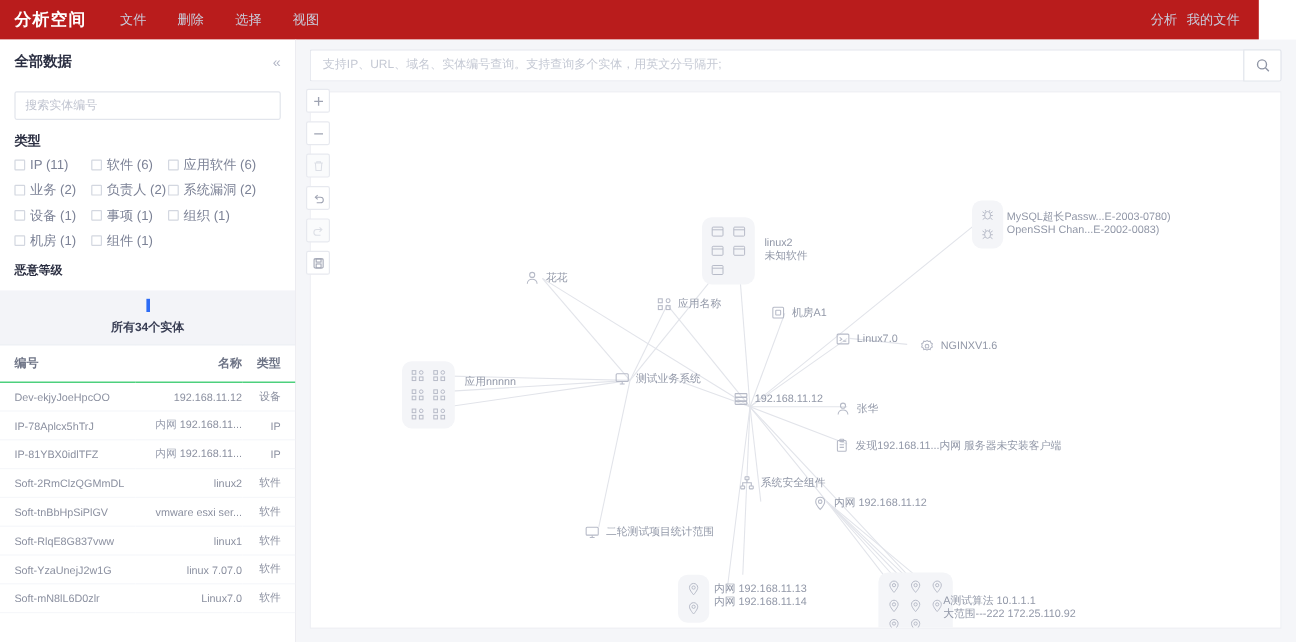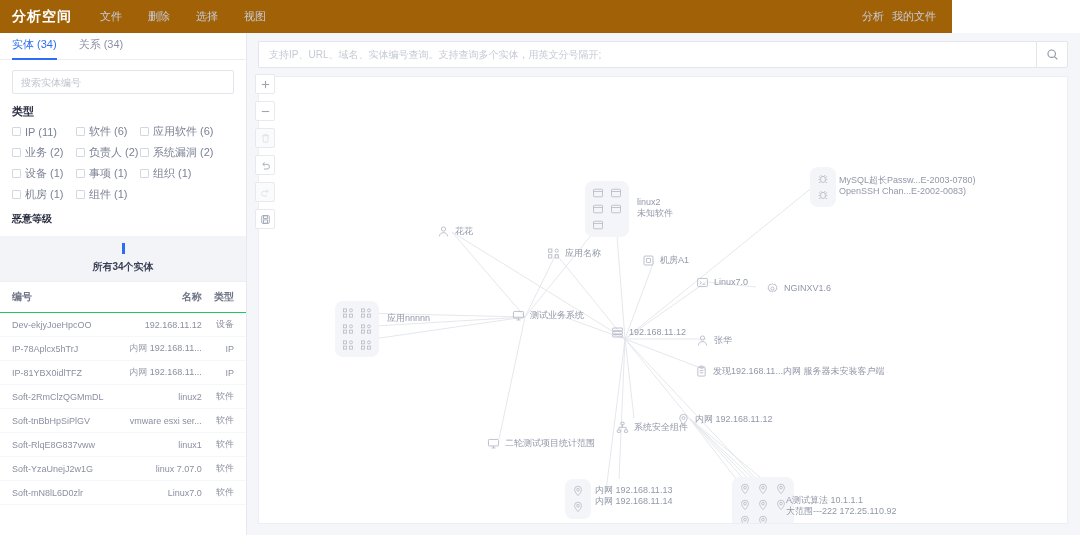--- a/index.html
+++ b/index.html
@@ -5,22 +5,22 @@
   * { box-sizing: border-box; margin: 0; padding: 0; }
   html, body {
     width: 1080px; height: 535px;
     font-family: "Liberation Sans", "DejaVu Sans", sans-serif;
     background: #ffffff; overflow: hidden;
   }
   #app { position: relative; width: 1080px; height: 535px; }
 
   
   .topbar {
-    position: absolute; left: 0; top: 0; width: 952px; height: 33px;
-    background: #a16207; display: flex; align-items: center;
+    position: absolute; left: 0; top: 0; width: 1049px; height: 33px;
+    background: #b91c1c; display: flex; align-items: center;
   }
   .brand {
     color: #ffffff; font-size: 14px; font-weight: bold;
     margin-left: 12px; letter-spacing: 1px;
   }
   .menu { display: flex; align-items: center; margin-left: 28px; gap: 26px; }
   .menu-item { color: #c8ccdb; font-size: 11px; cursor: pointer; }
   .topbar-right { margin-left: auto; display: flex; gap: 8px; margin-right: 16px; }
   .topbar-right .menu-item { font-size: 11px; }
 
@@ -172,25 +172,25 @@
       <div class="menu-item">视图</div>
     </div>
     <div class="topbar-right">
       <div class="menu-item">分析</div>
       <div class="menu-item">我的文件</div>
     </div>
   </div>
 
   <div class="sidebar">
 
-
-    <div class="sb-tabs">
-      <div class="sb-tab active">实体 (34)</div>
-      <div class="sb-tab">关系 (34)</div>
-    </div>
+    <div class="sb-head">
+      <div class="sb-title">全部数据</div>
+      <div class="collapse-btn">«</div>
+    </div>
+
 
     <div class="sb-search">
       <input type="text" placeholder="搜索实体编号" style="">
     </div>
 
     <div class="sec-label">类型</div>
 
     <div class="cb-grid">
       <div class="cb-row">
         <div class="cb">
@@ -435,21 +435,21 @@
           <div class="node" style="left: 228px; top: 360px;">
             <span class="glyph">
               <svg width="13" height="13" viewBox="0 0 16 16" fill="none" stroke="#b6bac7" stroke-width="1.1">
                 <rect x="1.8" y="3" width="12.4" height="8" rx="1"></rect>
                 <line x1="5.5" y1="13.5" x2="10.5" y2="13.5"></line>
                 <line x1="8" y1="11" x2="8" y2="13.5"></line>
               </svg>
             </span>
             <span class="label">二轮测试项目统计范围</span>
           </div>
-          <div class="node" style="left: 357px; top: 344px;">
+          <div class="node" style="left: 357px; top: 319px;">
             <span class="glyph">
               <svg width="13" height="13" viewBox="0 0 16 16" fill="none" stroke="#b6bac7" stroke-width="1.1">
                 <rect x="6" y="1.6" width="4" height="3" rx="0.5"></rect>
                 <rect x="1.6" y="11" width="4" height="3" rx="0.5"></rect>
                 <rect x="10.4" y="11" width="4" height="3" rx="0.5"></rect>
                 <path d="M8 4.6v3.2M3.6 11V7.8h8.8V11"></path>
               </svg>
             </span>
             <span class="label">系统安全组件</span>
           </div>

